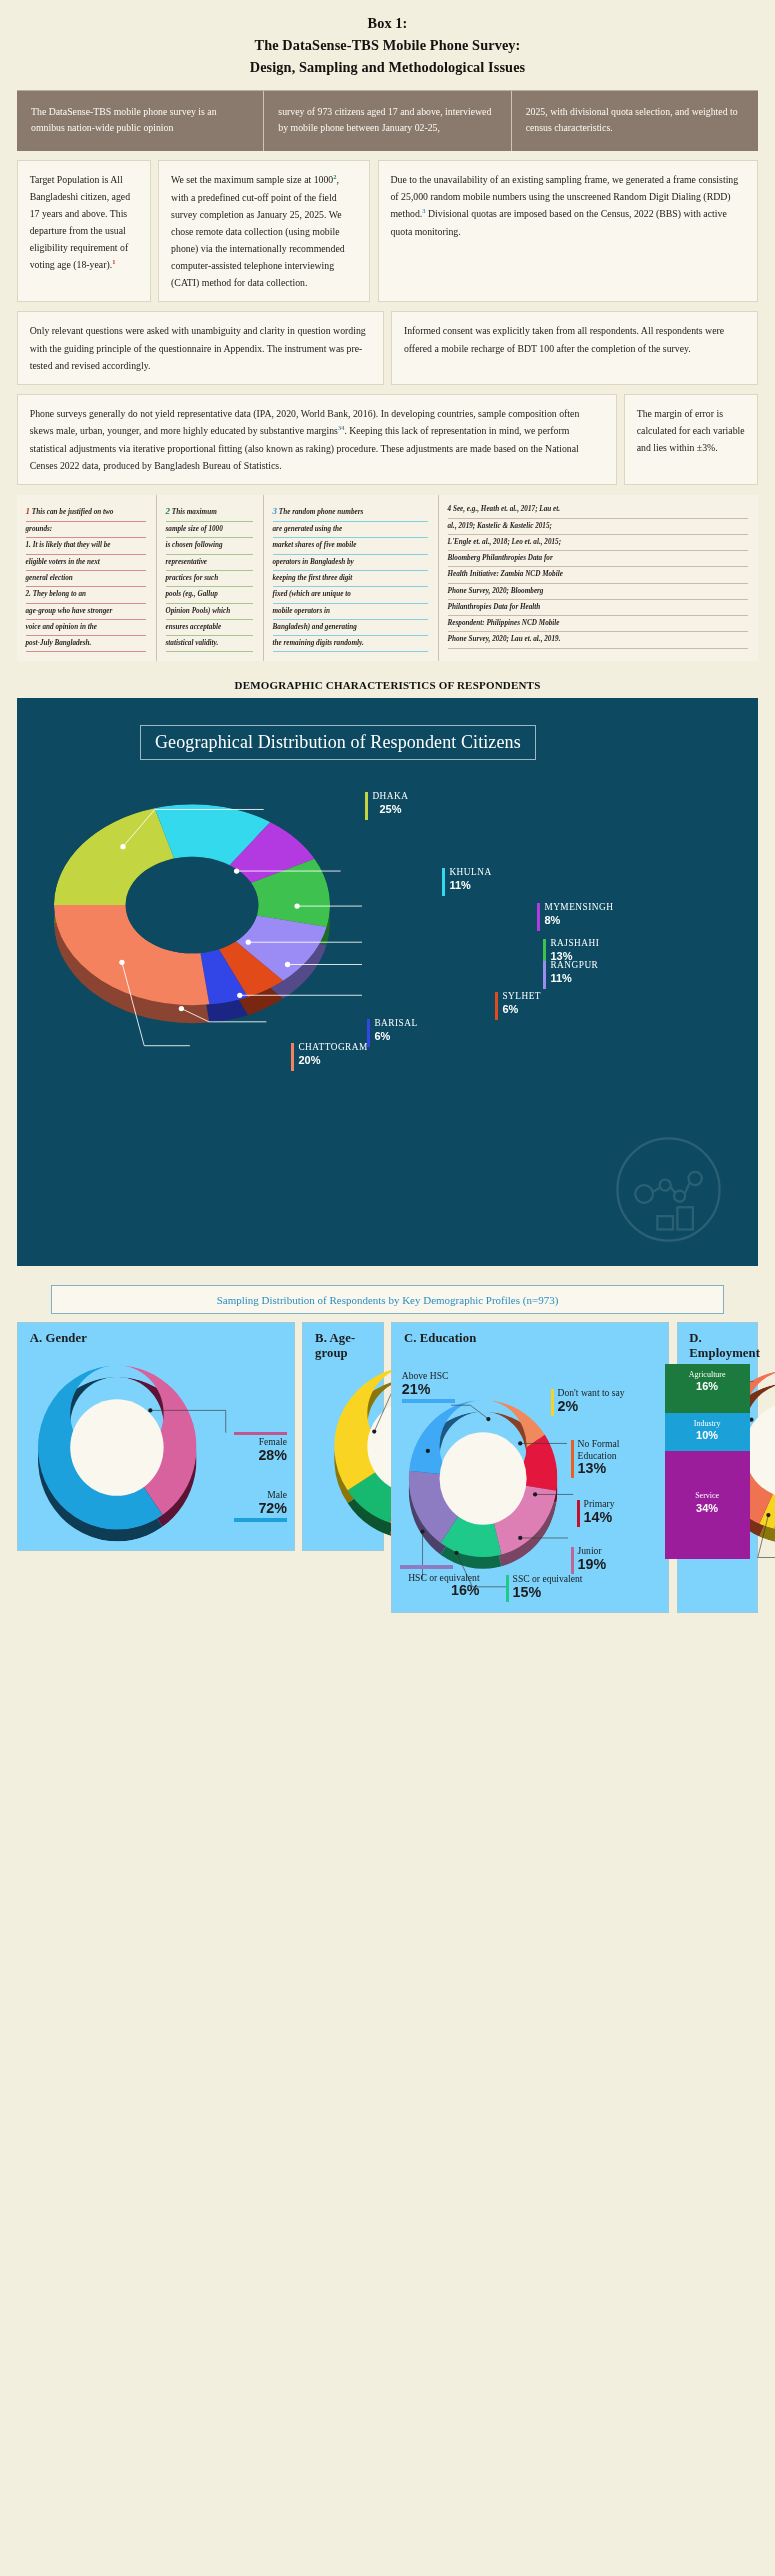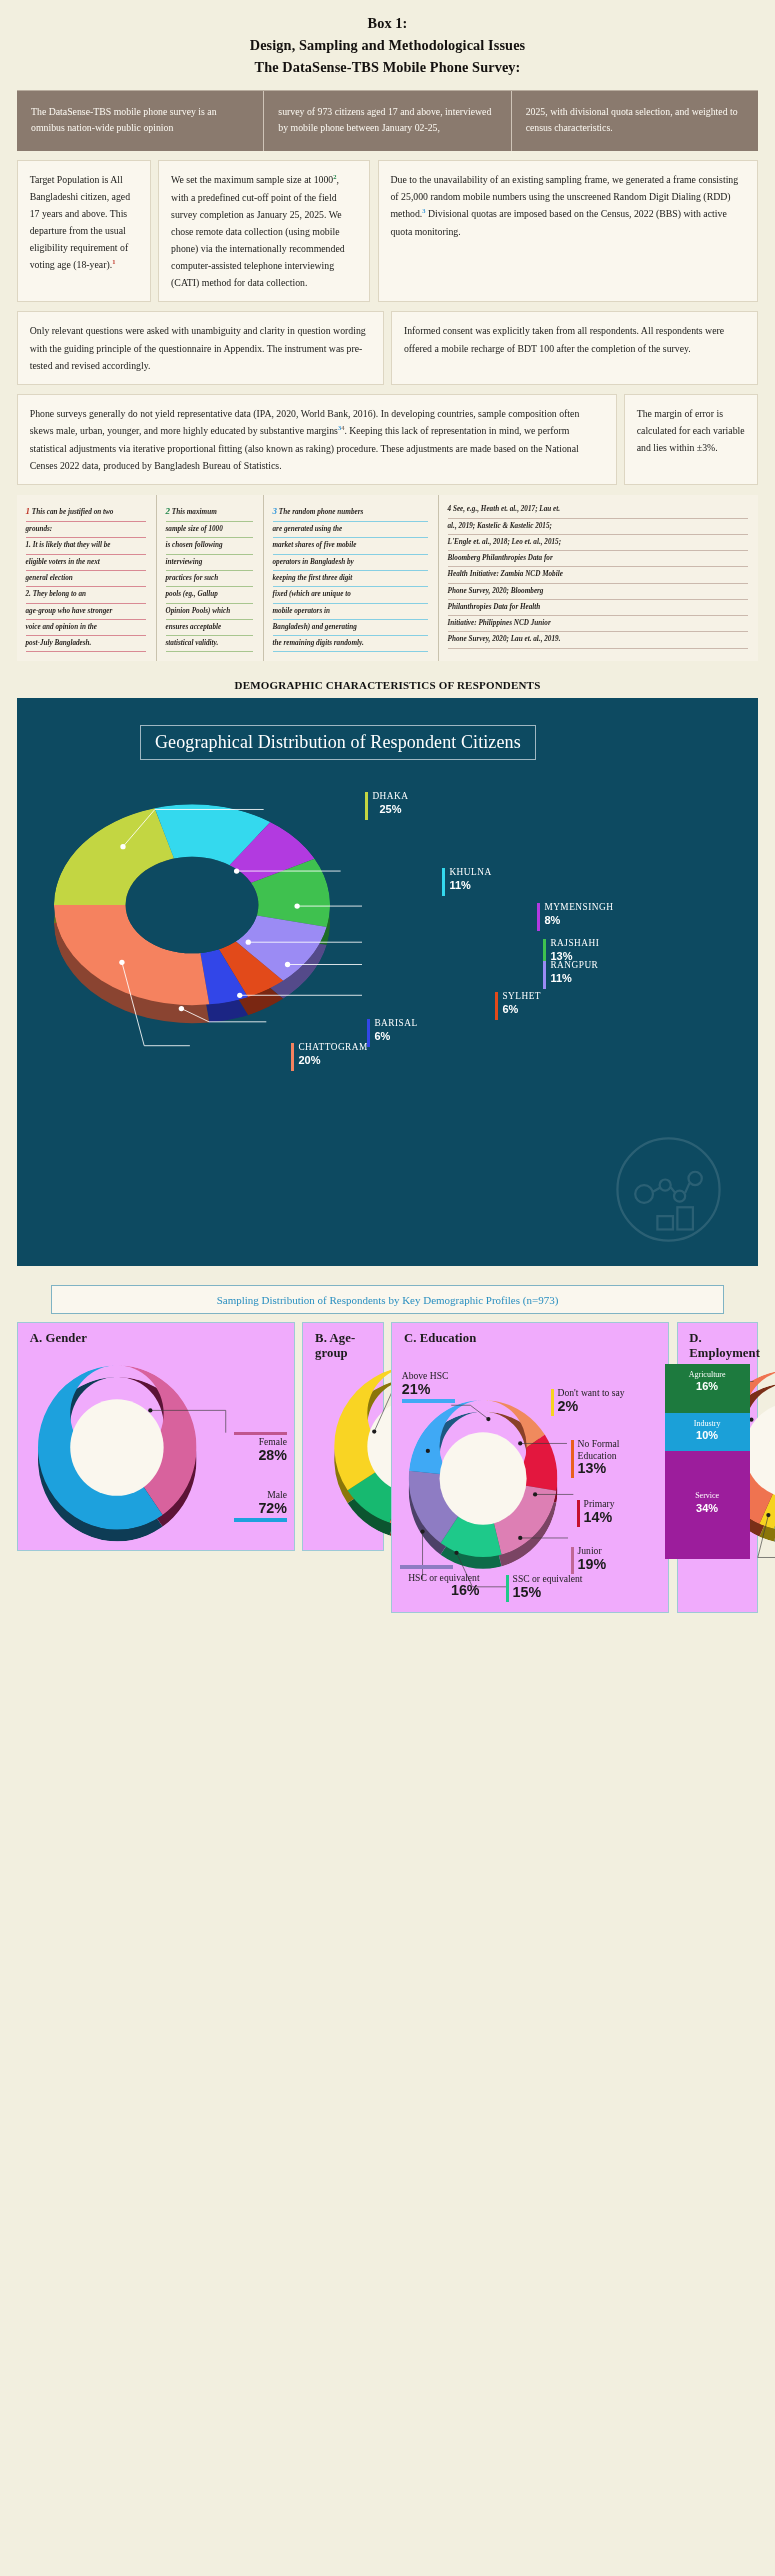--- a/index.html
+++ b/index.html
@@ -138,21 +138,21 @@
     background:#faf7ee;
     text-align:center;
     padding:7.4px 5.3px;
     color:#2a8fc0;
     font-size:11px;
   }
 
   
   .quad { margin:8.5px 17px 0 17px; display:flex; flex-wrap:wrap; gap:7.4px; }
   .qcard {
-    background:#f0abfc;
+    background:#7dd3fc;
     border:0.5px solid #9ec9d6;
     position:relative;
   }
   .qcard.a { flex:0 0 278px; height:229px; }
   .qcard.b { flex:1 1 auto;  height:229px; }
   .qcard.c { flex:0 0 278px; height:291px; }
   .qcard.d { flex:1 1 auto;  height:291px; }
   .qtitle { position:absolute; left:11.7px; top:7.4px; font-weight:bold; font-size:12.7px;
             font-family:"Liberation Serif", serif; letter-spacing:0.1px; }
   .lab { position:absolute; }
@@ -168,22 +168,22 @@
   .emp-stack .seg { color:#fff; text-align:center; padding:5.3px 2.1px; }
   .emp-stack .seg .s-nm { font-size:8px; display:block; line-height:1.3; }
   .emp-stack .seg .s-pc { font-size:11px; font-weight:bold; display:block;
                           font-family:"Liberation Sans", sans-serif; }
 </style>
 </head>
 <body>
 
 <div class="box-title">
   <div class="ln">Box 1:</div>
+  <div class="ln">The DataSense-TBS Mobile Phone Survey:</div>
   <div class="ln">Design, Sampling and Methodological Issues</div>
-  <div class="ln">The DataSense-TBS Mobile Phone Survey:</div>
 </div>
 
 <div class="banner">
   <div class="cell">The DataSense-TBS mobile phone survey is an omnibus nation-wide public opinion</div>
   <div class="cell">survey of 973 citizens aged 17 and above, interviewed by mobile phone between January 02-25,</div>
   <div class="cell">2025, with divisional quota selection, and weighted to census characteristics.</div>
 </div>
 
 <div class="row">
   <div class="card w-narrow">
@@ -224,21 +224,21 @@
     <span class="u">general election</span>
     <span class="u">2. They belong to an</span>
     <span class="u">age-group who have stronger</span>
     <span class="u">voice and opinion in the</span>
     <span class="u">post-July Bangladesh.</span>
   </div>
   <div class="fn c2">
     <span class="u"><span class="marker sup-green">2</span> <span>This maximum</span></span>
     <span class="u">sample size of 1000</span>
     <span class="u">is chosen following</span>
-    <span class="u">interviewing</span>
+    <span class="u">representative</span>
     <span class="u">practices for such</span>
     <span class="u">pools (eg., Gallup</span>
     <span class="u">Opinion Pools) which</span>
     <span class="u">ensures acceptable</span>
     <span class="u">statistical validity.</span>
   </div>
   <div class="fn c3">
     <span class="u"><span class="marker sup-blue">3</span> <span>The random phone numbers</span></span>
     <span class="u">are generated using the</span>
     <span class="u">market shares of five mobile</span>
@@ -250,21 +250,21 @@
     <span class="u">the remaining digits randomly.</span>
   </div>
   <div class="fn c4">
     <span class="u">4 See, e.g., Heath et. al., 2017; Lau et.</span>
     <span class="u">al., 2019; Kastelic &amp; Kastelic 2015;</span>
     <span class="u">L'Engle et. al., 2018; Leo et. al., 2015;</span>
     <span class="u">Bloomberg Philanthropies Data for</span>
     <span class="u">Health Initiative: Zambia NCD Mobile</span>
     <span class="u">Phone Survey, 2020; Bloomberg</span>
     <span class="u">Philanthropies Data for Health</span>
-    <span class="u">Initiative: Philippines NCD Junior</span>
+    <span class="u">Respondent: Philippines NCD Mobile</span>
     <span class="u">Phone Survey, 2020; Lau et. al., 2019.</span>
   </div>
 </div>
 
 <div class="sec-head">DEMOGRAPHIC CHARACTERISTICS OF RESPONDENTS</div>
 
 <div class="dark-panel">
 
   <div class="panel-title">Geographical Distribution of Respondent Citizens</div>
 

